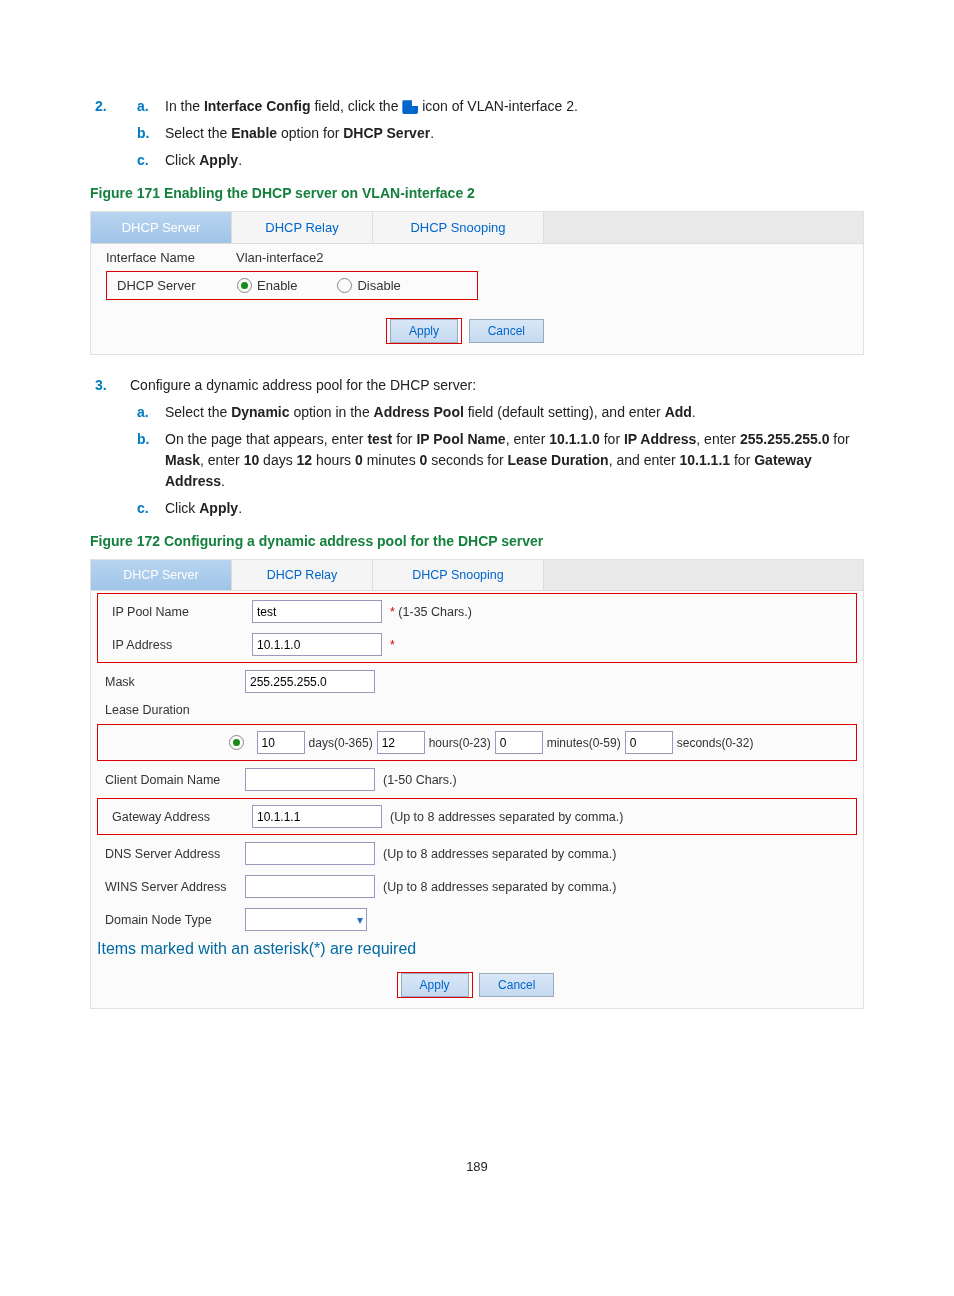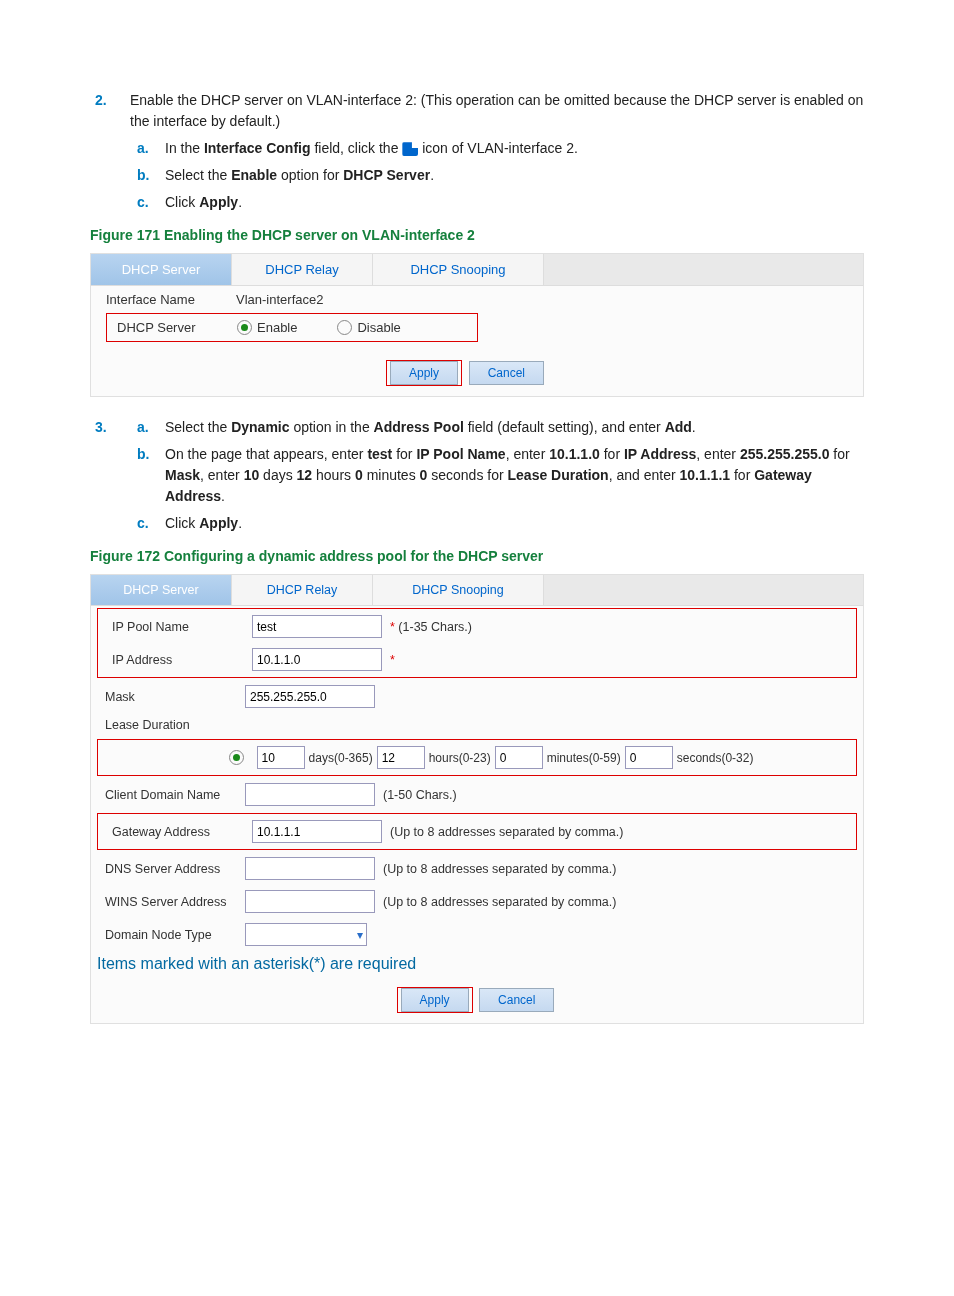--- a/index.html
+++ b/index.html
@@ -39,21 +39,20 @@
 .lease-opts{width:100%;display:flex;align-items:center;gap:4px;flex-wrap:nowrap;font-size:12px}
 .footer-note{font-size:16px;color:#0369a1;padding:4px 6px}
 </style>
 </head>
 <body>
 
 <div class="page">
 <ol class="main">
   <li>
     <span class="num">2.</span>
-    <span>Enable the DHCP server on VLAN-interface 2: (This operation can be omitted because the DHCP server is enabled on the interface by default.)</span>
     <ol class="sub">
       <li>
         <span class="let">a.</span>
         <span>In the </span><b>Interface Config</b><span> field, click the </span><span class="icon-edit"></span><span> icon of VLAN-interface 2.</span>
       </li>
       <li>
         <span class="let">b.</span>
         <span>Select the </span><b>Enable</b><span> option for </span><b>DHCP Server</b><span>.</span>
       </li>
       <li>
@@ -92,20 +91,21 @@
   </div>
   <div class="btnbar" style="text-align:left;padding-left:295px">
     <span class="redbox" style="padding:0"><span class="btn">Apply</span></span>
     <span class="btn">Cancel</span>
   </div>
 </div>
 
 <ol class="main">
   <li>
     <span class="num">3.</span>
+    <span>Configure a dynamic address pool for the DHCP server:</span>
     <ol class="sub">
       <li>
         <span class="let">a.</span>
         <span>Select the </span><b>Dynamic</b><span> option in the </span><b>Address Pool</b><span> field (default setting), and enter </span><b>Add</b><span>.</span>
       </li>
       <li>
         <span class="let">b.</span>
         <span>On the page that appears, enter </span><b>test</b><span> for </span><b>IP Pool Name</b><span>, enter </span><b>10.1.1.0</b><span> for </span><b>IP Address</b><span>, enter </span><b>255.255.255.0</b><span> for </span><b>Mask</b><span>, enter </span><b>10</b><span> days </span><b>12</b><span> hours </span><b>0</b><span> minutes </span><b>0</b><span> seconds for </span><b>Lease Duration</b><span>, and enter </span><b>10.1.1.1</b><span> for </span><b>Gateway Address</b><span>.</span>
       </li>
       <li>
@@ -196,13 +196,14 @@
           <span class="chev">▾</span>
         </div>
   </div>
   <div class="footer-note">Items marked with an asterisk(*) are required</div>
   <div class="btnbar">
     <span class="redbox" style="padding:0"><span class="btn">Apply</span></span>
     <span class="btn">Cancel</span>
   </div>
 </div>
 
+<div class="pagenum">189</div>
 </div>
 
 </body></html>

